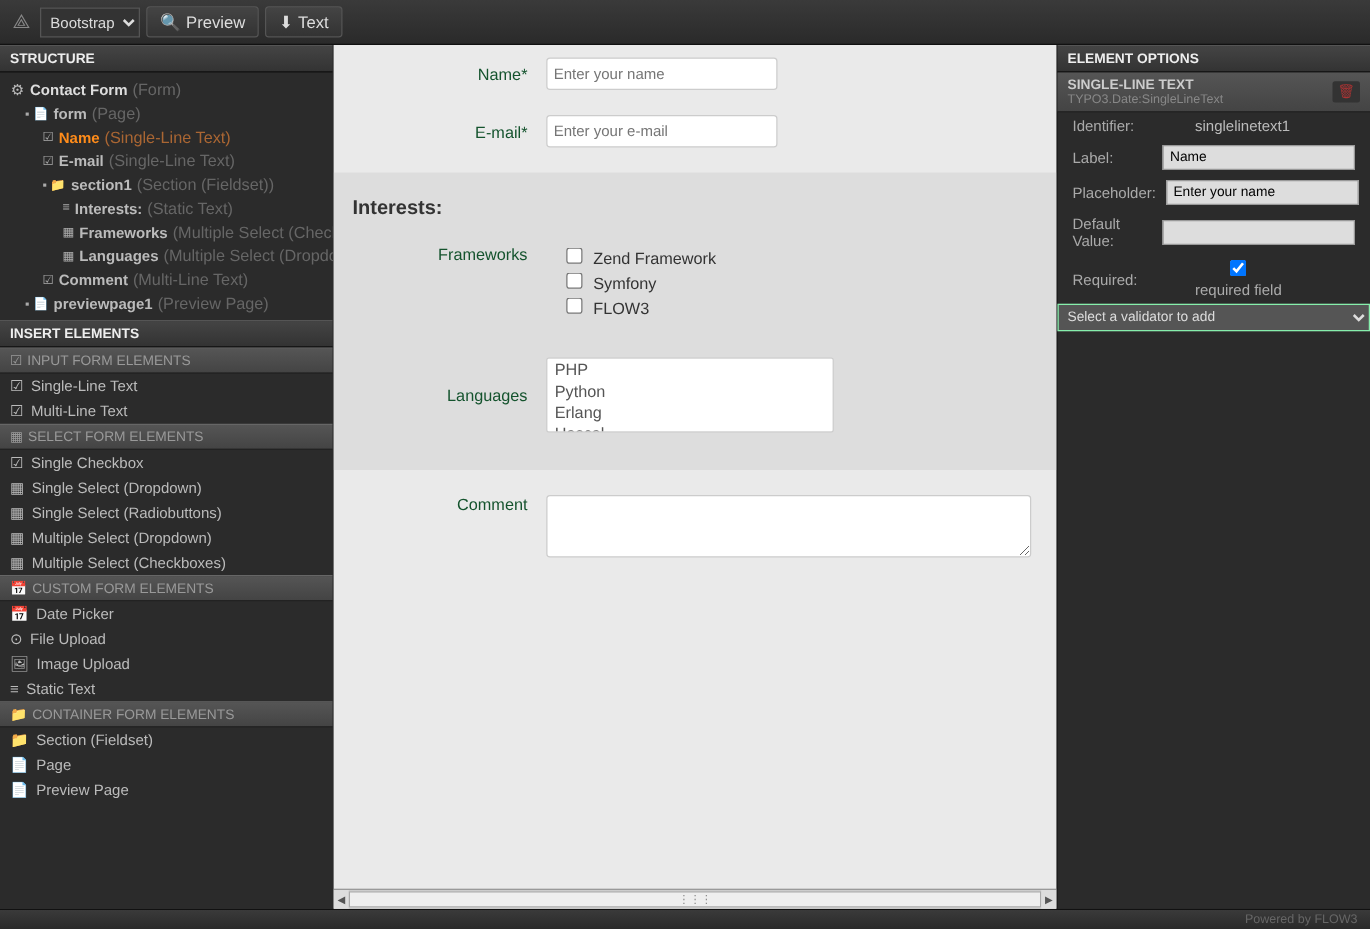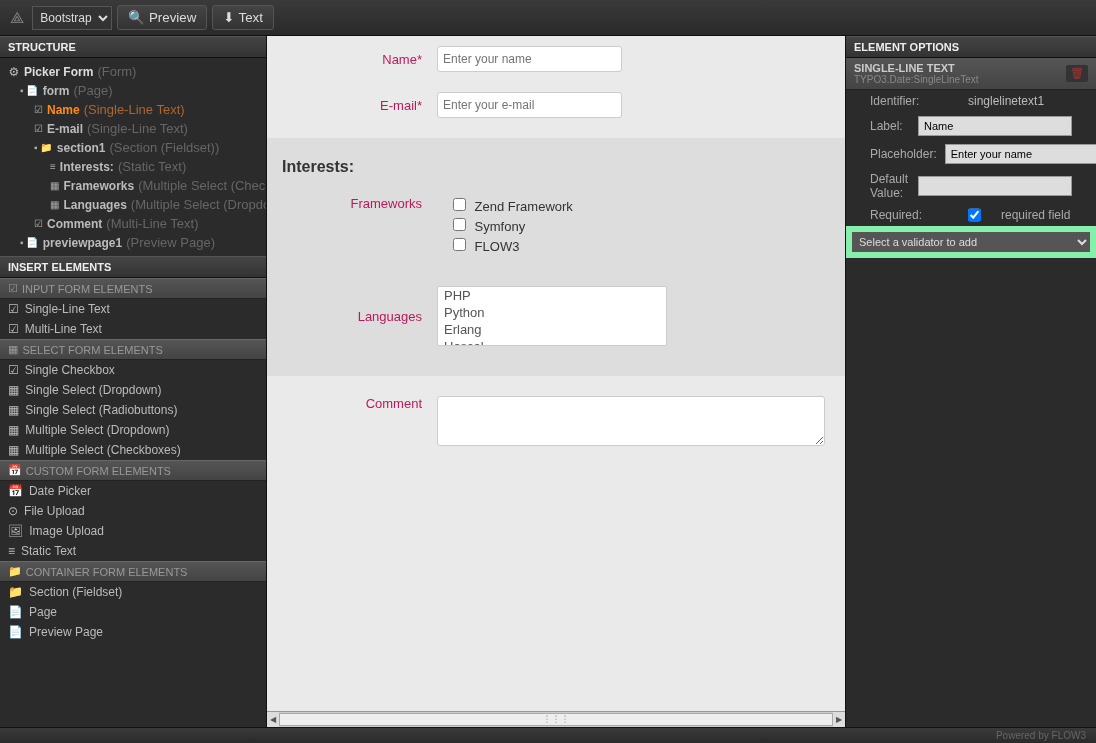--- a/index.html
+++ b/index.html
@@ -19,42 +19,42 @@
 .tree-item.selected { color: #ff8c1a; }
 .tree-item .type { color: #666; font-size: 13px; text-align: right; }
 .tree-item.selected .type { color: #aa6633; }
 .indent1 { padding-left: 20px; }
 .indent2 { padding-left: 34px; }
 .indent3 { padding-left: 50px; }
 .section-header { background: linear-gradient(#555,#444); color: #999; font-size: 11px; padding: 3px 8px; display: flex; align-items: center; gap: 4px; border-top: 1px solid #666; border-bottom: 1px solid #222; }
 .insert-item { padding: 3px 8px; color: #bbb; cursor: pointer; display: flex; align-items: center; gap: 6px; font-size: 12px; }
 .form-canvas { flex: 1; background: #eaeaea; padding: 0; overflow: auto; }
 .form-row { display: flex; align-items: center; padding: 10px 20px; }
-.form-row .label { width: 150px; text-align: right; padding-right: 15px; color: #be185d; font-size: 13px; }
+.form-row .label { width: 150px; text-align: right; padding-right: 15px; color: #14532d; font-size: 13px; }
 .form-row input[type=text] { width: 185px; padding: 5px; border: 1px solid #ccc; border-radius: 3px; font-size: 12px; color: #999; }
 .fieldset { background: #ddd; margin: 10px 0; padding: 10px 0 20px 0; }
 .fieldset-legend { color: #333; font-size: 16px; font-weight: bold; padding: 10px 15px; }
 .checkbox-group { padding-left: 170px; }
 .checkbox-group label { display: block; color: #333; font-size: 13px; padding: 2px 16px; }
 .checkbox-group input { margin-right: 5px; }
 .select-multiple { width: 230px; height: 60px; border: 1px solid #ccc; font-size: 13px; color: #555; }
 .select-multiple option { padding: 1px 6px; }
 textarea { width: 388px; height: 50px; border: 1px solid #ccc; border-radius: 3px; }
 .next-btn { background: linear-gradient(#3da0ea,#2a7bc5); color: #fff; border: 1px solid #1f6aa5; padding: 6px 18px; border-radius: 4px; font-size: 13px; cursor: pointer; margin-left: 128px; }
 .scrollbar-h { height: 16px; background: #ccc; border-top: 1px solid #999; position: relative; }
 .scrollbar-thumb { position: absolute; left: 12px; right: 12px; top: 1px; bottom: 1px; background: #eee; border: 1px solid #aaa; }
 .scroll-arrow { position: absolute; width: 12px; top: 0; bottom: 0; background: #ddd; display: flex; align-items: center; justify-content: center; font-size: 8px; color: #555; }
 .options-header { background: linear-gradient(#555,#444); color: #aaa; padding: 4px 8px; display: flex; justify-content: space-between; align-items: center; border-bottom: 1px solid #222; font-size: 11px; }
 .options-header .del { color: #a33; background: #333; padding: 2px 4px; cursor: pointer; border-radius: 2px; }
-.option-row { display: flex; align-items: center; padding: 4px 24px; gap: 8px; }
+.option-row { display: flex; align-items: center; padding: 4px 12px; gap: 8px; }
 .option-row .label { width: 90px; color: #aaa; font-size: 12px; }
 .option-row input[type=text] { flex: 1; background: #ddd; border: 1px solid #999; padding: 3px 5px; font-size: 11px; }
 .option-row .val { color: #bbb; font-size: 12px; }
-.option-check { display: flex; gap: 20px; }
-.validator-select { width: 100%; background: #555; color: #ddd; border: 6px solid #86efac; padding: 3px; font-size: 11px; }
+.option-check { display: flex; align-items: center; gap: 4px; flex-direction: column; }
+.validator-select { width: 100%; background: #555; color: #ddd; border: 1px solid #86efac; padding: 3px; font-size: 11px; }
 .footer { height: 16px; background: linear-gradient(#3a3a3a,#2a2a2a); color: #666; font-size: 10px; text-align: right; padding: 2px 10px; border-top: 1px solid #111; }
 .ico { display: inline-block; width: 12px; text-align: center; }
 .tree .el-ico { color: #aaa; font-size: 10px; }
 </style>
 </head>
 <body>
 
 <div class="header">
   <span class="logo">⟁</span>
   <select>
@@ -70,21 +70,21 @@
     </button>
 </div>
 
 <div class="main">
 
   <div class="left">
     <div class="panel-header">STRUCTURE</div>
     <div class="tree">
       <div class="tree-item">
         <span class="ico">⚙</span>
-        <b style="color:#ddd">Picker Form</b>
+        <b style="color:#ddd">Contact Form</b>
         <span class="type">(Form)</span>
       </div>
       <div id="tree-items">
           <div class="tree-item indent1">
             <span class="el-ico">▪ 📄</span> 
             <b>form</b> 
             <span class="type">(Page)</span>
           </div>
           <div class="tree-item indent2 selected">
             <span class="el-ico">☑</span> 

